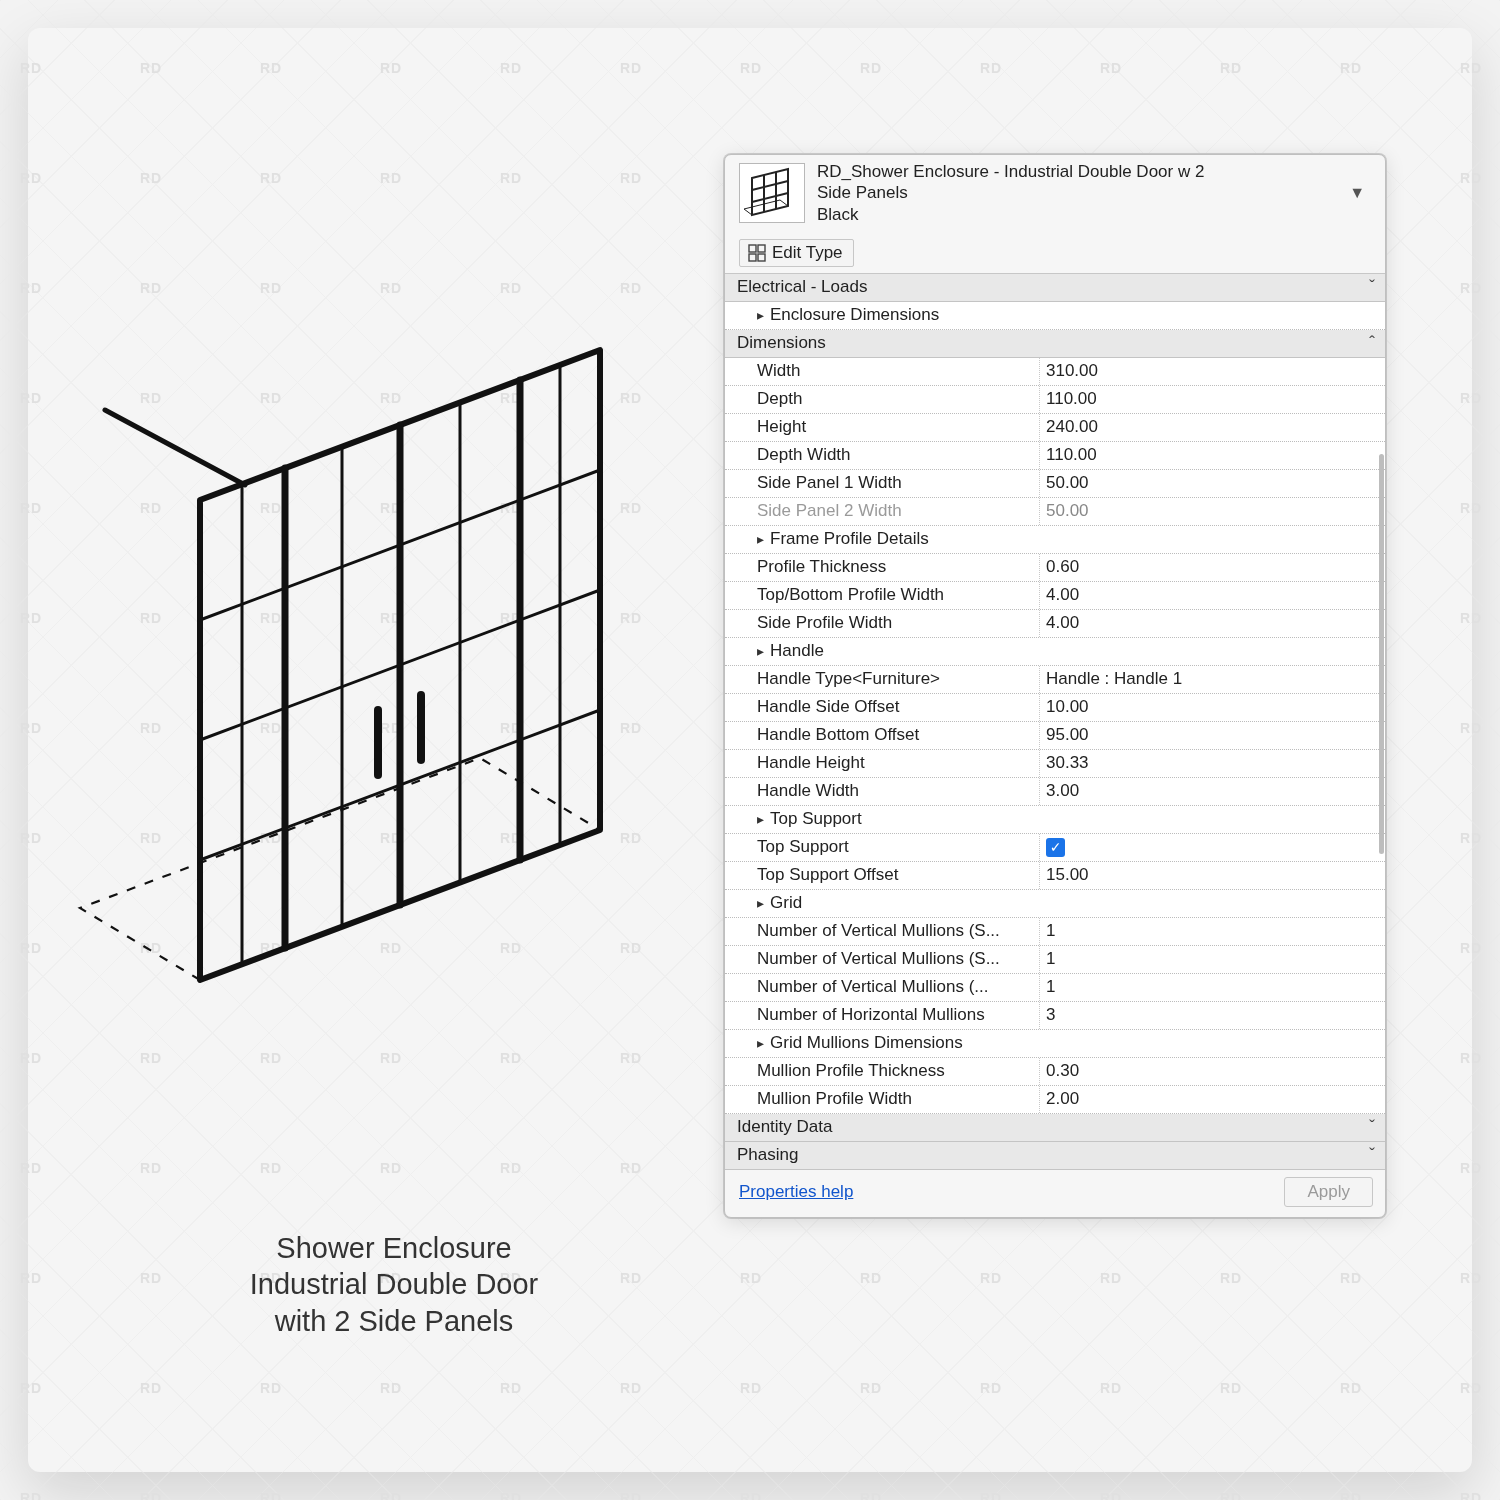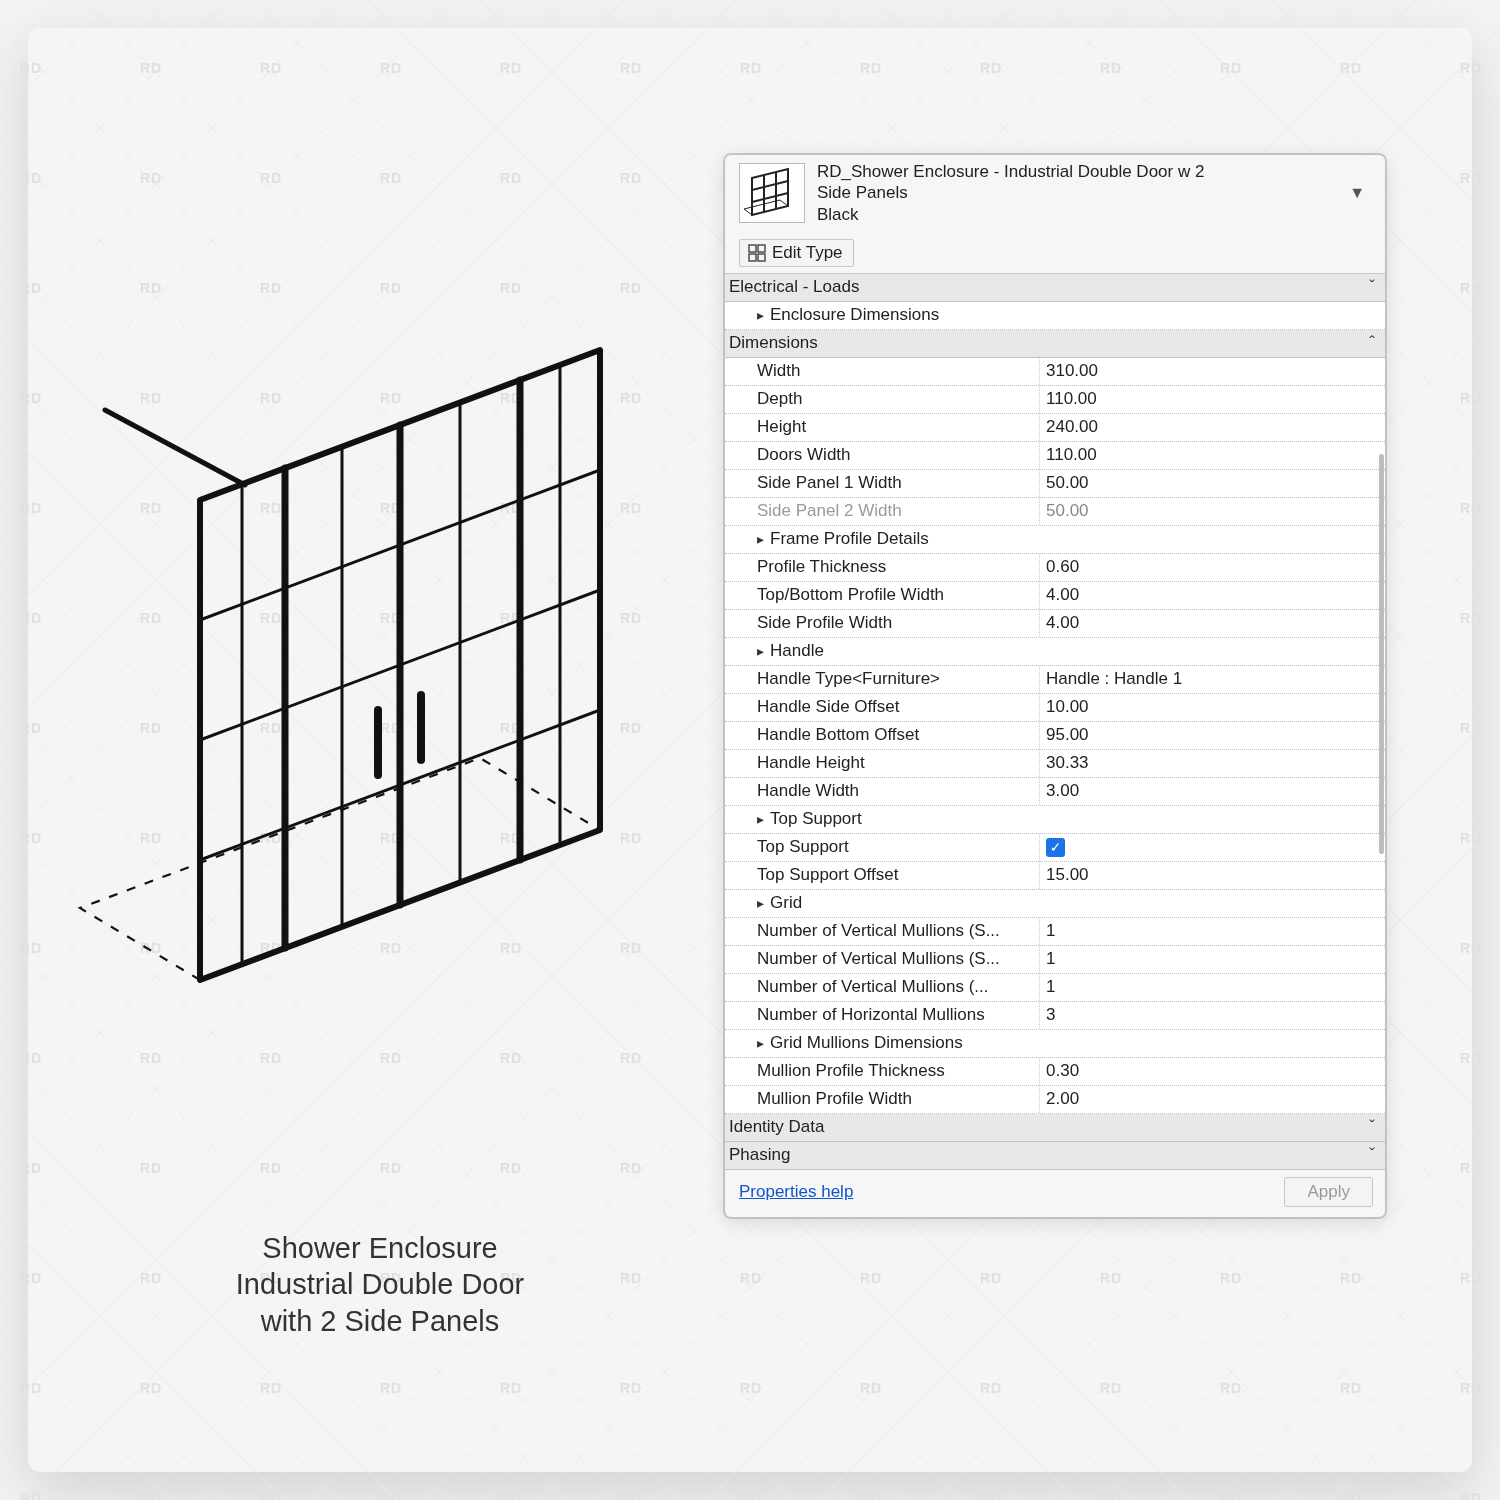--- a/index.html
+++ b/index.html
@@ -3,21 +3,21 @@
 <meta charset="utf-8">
 <style>
 html,body{margin:0;padding:0;width:1500px;height:1500px;font-family:"Segoe UI",Tahoma,Arial,sans-serif;font-size:17px;color:#222;background:#f3f3f3;overflow:hidden}
 body{position:relative}
 
 .wm{position:absolute;inset:0;pointer-events:none;z-index:0;background-image:repeating-linear-gradient(45deg,#e9e9e9 0 1px,transparent 1px 40px),repeating-linear-gradient(-45deg,#e9e9e9 0 1px,transparent 1px 40px);opacity:.45}
 .wm-text{position:absolute;inset:0;pointer-events:none;z-index:0}
 .wm-text span{position:absolute;font-size:14px;font-weight:600;color:#e0e0e0;letter-spacing:1px}
 
 .preview{position:absolute;left:60px;top:270px;width:640px;height:800px;z-index:1}
-.caption{position:absolute;left:120px;top:1230px;width:520px;text-align:center;font-size:29px;line-height:1.25;color:#333;z-index:1;font-weight:400}
+.caption{position:absolute;left:134px;top:1230px;width:520px;text-align:center;font-size:29px;line-height:1.25;color:#333;z-index:1;font-weight:400}
 
 .panel{position:absolute;left:724px;top:154px;width:660px;background:#f6f6f6;border:1px solid #bfbfbf;border-radius:7px;box-shadow:0 4px 20px rgba(0,0,0,.12),0 0 0 1px #d0d0d0;z-index:2}
 .panel-header{display:flex;align-items:center;justify-content:space-between;padding:6px 10px 4px 12px;font-size:17px}
 .panel-header .close{font-size:20px;font-weight:700;color:#333;cursor:pointer;padding:0 4px}
 .type-row{display:flex;align-items:center;padding:6px 14px 10px 14px;gap:12px}
 .type-thumb{width:64px;height:58px;border:1px solid #b8b8b8;background:#fff;position:relative;overflow:hidden}
 .type-thumb svg{width:100%;height:100%}
 .type-info{flex:1;line-height:1.25;font-size:17px}
 .type-info .l2{font-size:17px}
 .type-dd{font-size:16px;color:#555;padding:0 6px}
@@ -26,21 +26,21 @@
 .filter-row .sel .chev{color:#666;font-size:12px}
 .edit-type{display:flex;align-items:center;gap:6px;border:1px solid #c7c7c7;background:#f4f4f4;border-radius:2px;padding:3px 10px 3px 8px;font-size:17px;cursor:pointer}
 .edit-type svg{width:18px;height:18px}
 .grid-body{border-top:1px solid #c7c7c7;position:relative}
 .row{display:flex;align-items:stretch;border-bottom:1px dotted #bcbcbc;font-size:17px;background:#fff;min-height:27px}
 .row.header{background:#e8e8e8;border-bottom:1px solid #c4c4c4}
 .row.sub{background:#fff}
 .row .label{flex:0 0 280px;padding:2px 2px 2px 18px;display:flex;align-items:center;border-right:1px dotted #c8c8c8}
 .row .label.ind1{padding-left:32px}
 .row .label.ind1.arrow::before{content:"▸";margin-right:6px;color:#333;font-size:14px}
-.row.header .label{flex:1;border-right:none;padding-left:4px;font-weight:400}
+.row.header .label{flex:1;border-right:none;padding-left:12px;font-weight:400}
 .row .value{flex:1;padding:2px 10px 2px 6px;display:flex;align-items:center}
 .row.header .exp{padding:0 10px;display:flex;align-items:center;color:#444;cursor:pointer}
 .row .value.dim{color:#888}
 .row.dim .label{color:#9a9a9a}
 .chk{width:19px;height:19px;border-radius:3px;background:#1a73e8;display:flex;align-items:center;justify-content:center;color:#fff;font-size:14px}
 .scroll-track{position:absolute;right:0;top:0;bottom:0;width:10px}
 .scroll-thumb{position:absolute;right:1px;top:180px;width:5px;height:400px;background:#bdbdbd;border-radius:3px}
 .panel-footer{display:flex;align-items:center;justify-content:space-between;padding:7px 12px 10px 14px}
 .panel-footer a{color:#1155cc;text-decoration:underline;font-size:17px}
 .panel-footer .apply{border:1px solid #c7c7c7;background:#f4f4f4;border-radius:3px;padding:4px 22px;color:#9a9a9a;font-size:17px}
@@ -330,21 +330,21 @@
       </div>
       <div class="row">
         <div class="label ind1">Depth</div>
         <div class="value">110.00</div>
       </div>
       <div class="row">
         <div class="label ind1">Height</div>
         <div class="value">240.00</div>
       </div>
       <div class="row">
-        <div class="label ind1">Doors Width</div>
+        <div class="label ind1">Depth Width</div>
         <div class="value">110.00</div>
       </div>
       <div class="row">
         <div class="label ind1">Side Panel 1 Width</div>
         <div class="value">50.00</div>
       </div>
       <div class="row dim">
         <div class="label ind1">Side Panel 2 Width</div>
         <div class="value dim">50.00</div>
       </div>

